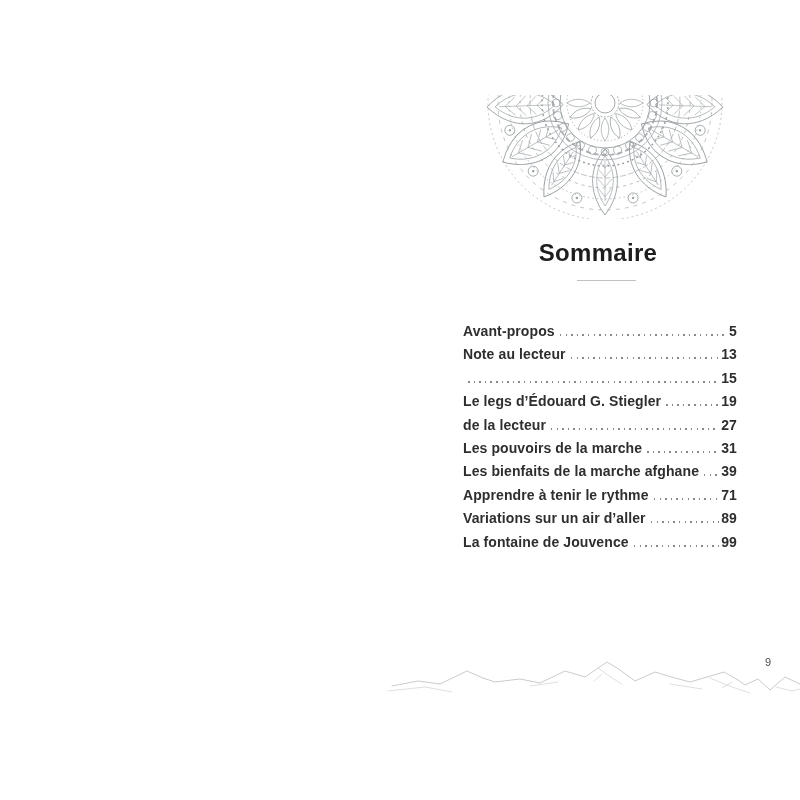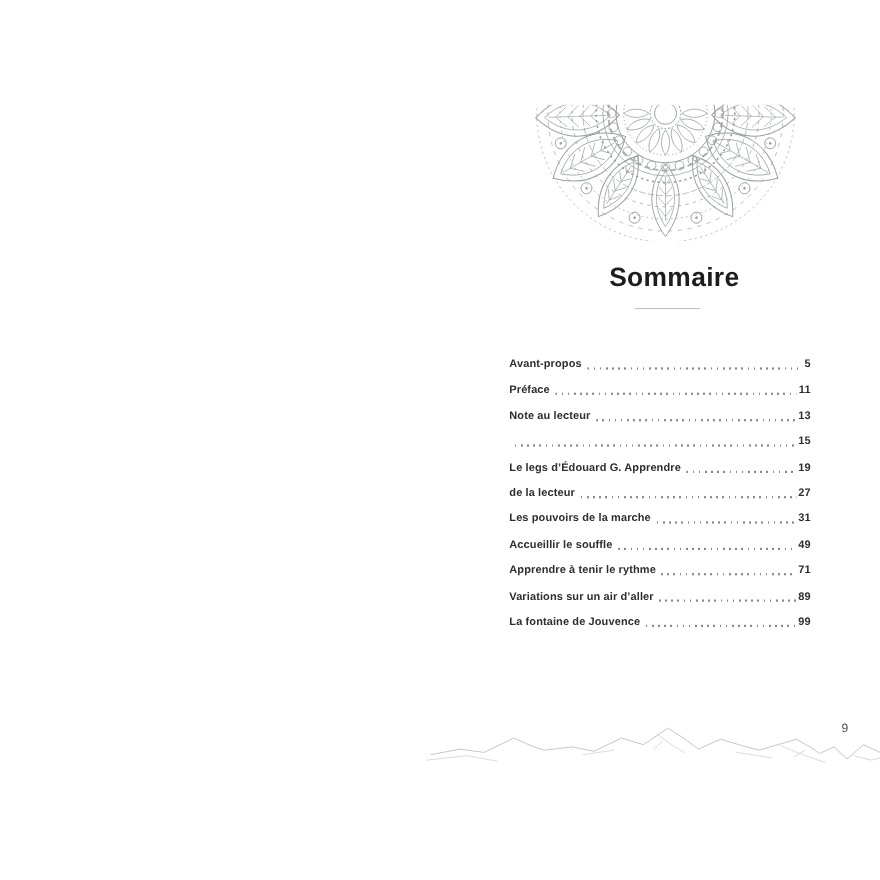--- a/index.html
+++ b/index.html
@@ -4,29 +4,29 @@
 <style>
   html,body{margin:0;padding:0;background:#fff;}
   .page{
     position:relative;width:800px;height:800px;background:#ffffff;overflow:hidden;
     font-family:"Liberation Sans", sans-serif;
   }
   
   .mandala{position:absolute;left:479px;top:95px;width:252px;height:124px;overflow:hidden;}
   
   .title{
-    position:absolute;top:241px;left:468px;width:290px;text-align:center;
+    position:absolute;top:241px;left:453px;width:290px;text-align:center;
     font-size:24px;font-weight:bold;color:#1d1d1f;letter-spacing:0.3px;line-height:24px;
   }
   .divider{position:absolute;top:280px;left:577px;width:59px;border-top:1px solid #bfc1c2;}
   
   .toc{position:absolute;left:463px;top:325px;width:274px;}
   .toc-row{
     display:flex;align-items:baseline;
-    font-size:10px;font-weight:bold;color:#2e2e30;letter-spacing:0.1px;
+    font-size:14px;font-weight:bold;color:#2e2e30;letter-spacing:0.1px;
     line-height:13px;margin-bottom:10.4px;
   }
   .toc-row.multi{display:block;}
   .toc-row .l2{display:flex;align-items:baseline;}
   .lbl{white-space:nowrap;}
   .dots{
     flex:1 1 auto;height:2px;align-self:flex-end;margin:0 2px 2px 5px;min-width:12px;
     background-image:repeating-linear-gradient(to right,#85898c 0 1.5px,transparent 1.5px 5.6px);
   }
   .pg{white-space:nowrap;text-align:right;}
@@ -123,63 +123,58 @@
   <div class="divider"></div>
 
   <div class="toc">
 
     <div class="toc-row">
       <span class="lbl">Avant-propos</span>
       <span class="dots"></span>
       <span class="pg">5</span>
     </div>
 
-    <div class="toc-row">
-      <span class="lbl">Préface</span>
-      <span class="dots"></span>
-      <span class="pg">11</span>
-    </div>
 
     <div class="toc-row">
       <span class="lbl">Note au lecteur</span>
       <span class="dots"></span>
       <span class="pg">13</span>
     </div>
 
     <div class="toc-row">
       <span class="dots"></span>
       <span class="pg">15</span>
     </div>
 
     <div class="toc-row">
-      <span class="lbl">Le legs d’Édouard G. Apprendre</span>
+      <span class="lbl">Le legs d’Édouard G. Stiegler</span>
       <span class="dots"></span>
       <span class="pg">19</span>
     </div>
 
     <div class="toc-row multi">
       <div class="l2">
         <span class="lbl">de la lecteur</span>
         <span class="dots"></span>
         <span class="pg">27</span>
       </div>
     </div>
 
     <div class="toc-row">
       <span class="lbl">Les pouvoirs de la marche</span>
       <span class="dots"></span>
       <span class="pg">31</span>
     </div>
 
-
-    <div class="toc-row">
-      <span class="lbl">Accueillir le souffle</span>
-      <span class="dots"></span>
-      <span class="pg">49</span>
-    </div>
+    <div class="toc-row">
+      <span class="lbl">Les bienfaits de la marche afghane</span>
+      <span class="dots"></span>
+      <span class="pg">39</span>
+    </div>
+
 
 
     <div class="toc-row">
       <span class="lbl">Apprendre à tenir le rythme</span>
       <span class="dots"></span>
       <span class="pg">71</span>
     </div>
 
     <div class="toc-row">
       <span class="lbl">Variations sur un air d’aller</span>

